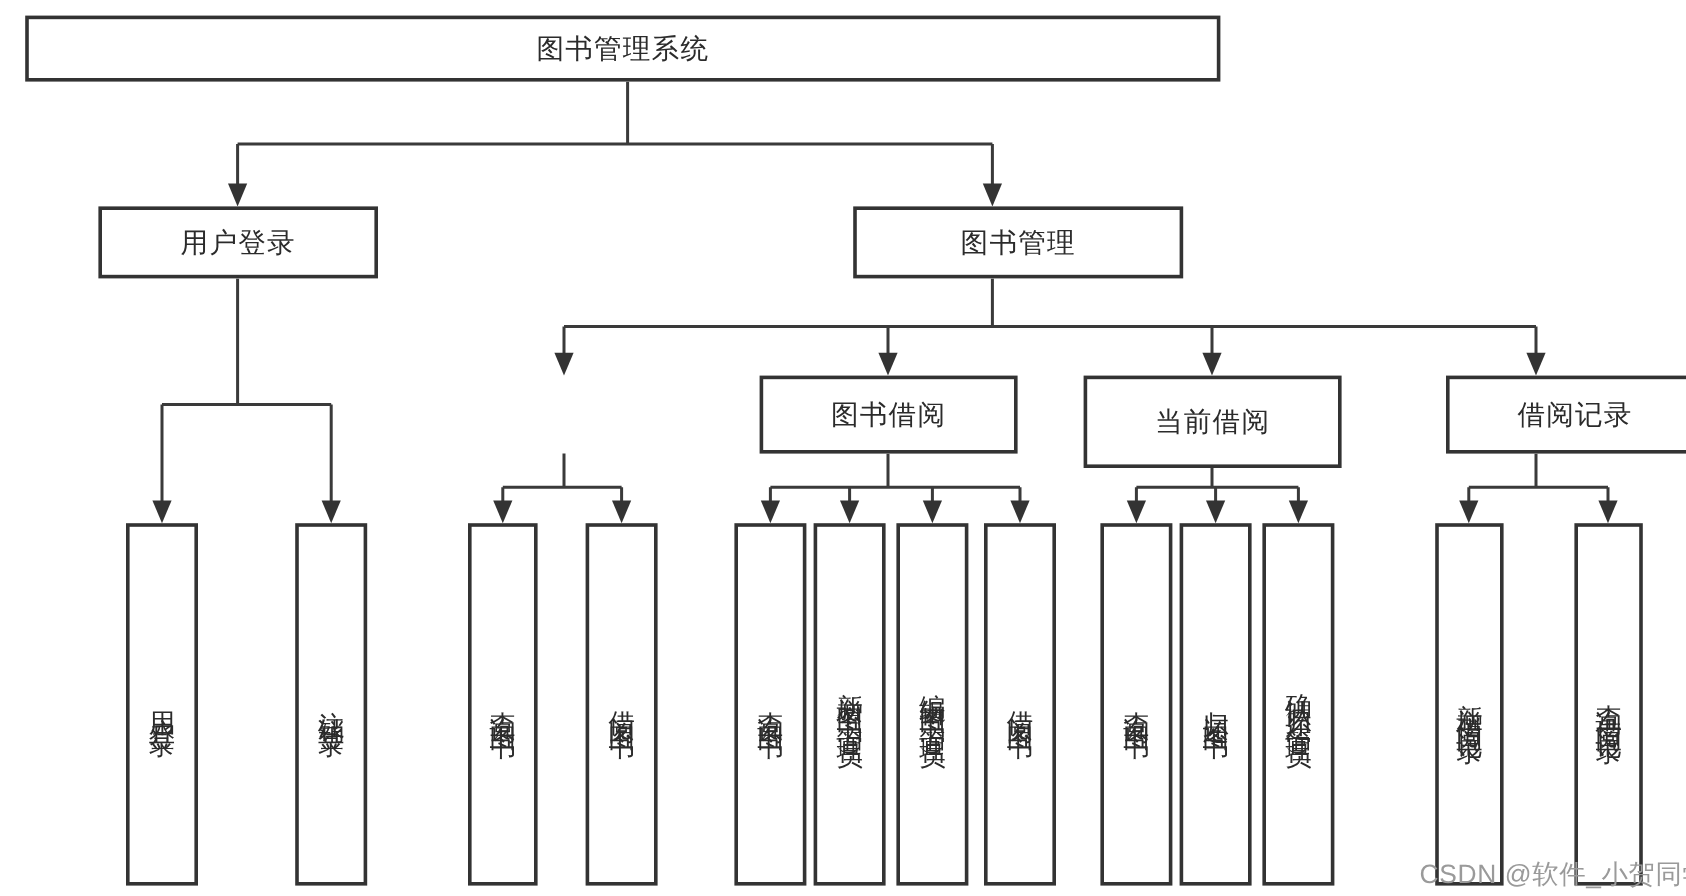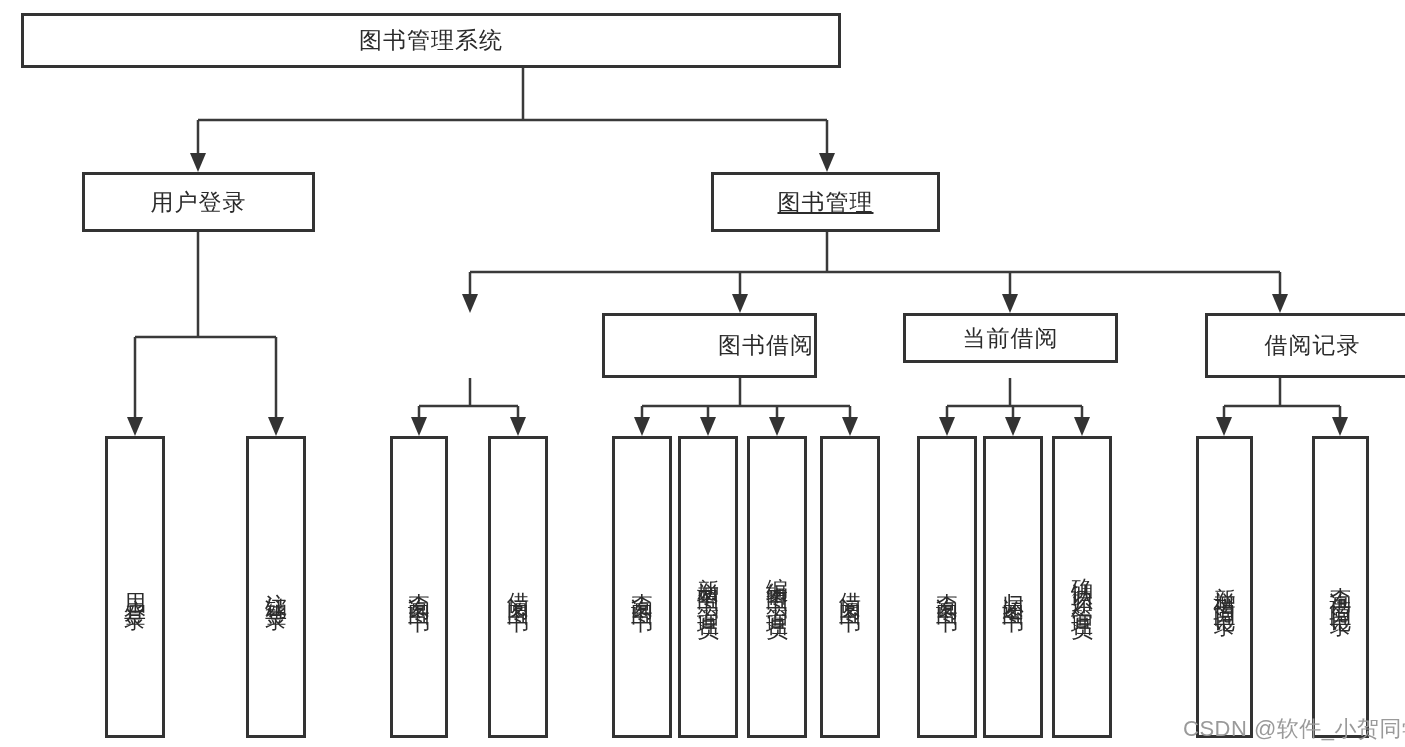--- a/index.html
+++ b/index.html
@@ -96,35 +96,35 @@
     <polygon class="arrow" points="708,436 700,417 716,417"></polygon>
     <polygon class="arrow" points="777,436 769,417 785,417"></polygon>
     <polygon class="arrow" points="850,436 842,417 858,417"></polygon>
     <polygon class="arrow" points="947,436 939,417 955,417"></polygon>
     <polygon class="arrow" points="1013,436 1005,417 1021,417"></polygon>
     <polygon class="arrow" points="1082,436 1074,417 1090,417"></polygon>
     <polygon class="arrow" points="1224,436 1216,417 1232,417"></polygon>
     <polygon class="arrow" points="1340,436 1332,417 1348,417"></polygon>
   </svg>
 
-  <div class="node hbox" style="left:21px; top:13px; width:820px; height:55px;">
+  <div class="node hbox" style="left:21px; top:13px; width:996px; height:55px;">
     <span>图书管理系统</span>
   </div>
 
   <div class="node hbox" style="left:82px; top:172px; width:233px; height:60px;">
     <span>用户登录</span>
   </div>
-  <div class="node hbox" style="left:711px; top:172px; width:229px; height:60px;text-decoration:underline;">
+  <div class="node hbox" style="left:711px; top:172px; width:275px; height:60px;">
     <span>图书管理</span>
   </div>
 
-  <div class="node hbox" style="left:602px; top:313px; width:215px; height:65px;justify-content:flex-end;">
+  <div class="node hbox" style="left:633px; top:313px; width:215px; height:65px;">
     <span>图书借阅</span>
   </div>
-  <div class="node hbox" style="left:903px; top:313px; width:215px; height:50px;">
+  <div class="node hbox" style="left:903px; top:313px; width:215px; height:77px;">
     <span>当前借阅</span>
   </div>
   <div class="node hbox" style="left:1173px; top:313px; width:215px; height:65px;margin-left:32px;">
     <span>借阅记录</span>
   </div>
 
   <div class="node vbox" style="left:105px; width:60px;">
     <span class="vtext">用户登录</span>
   </div>
   <div class="node vbox" style="left:246px; width:60px;">

